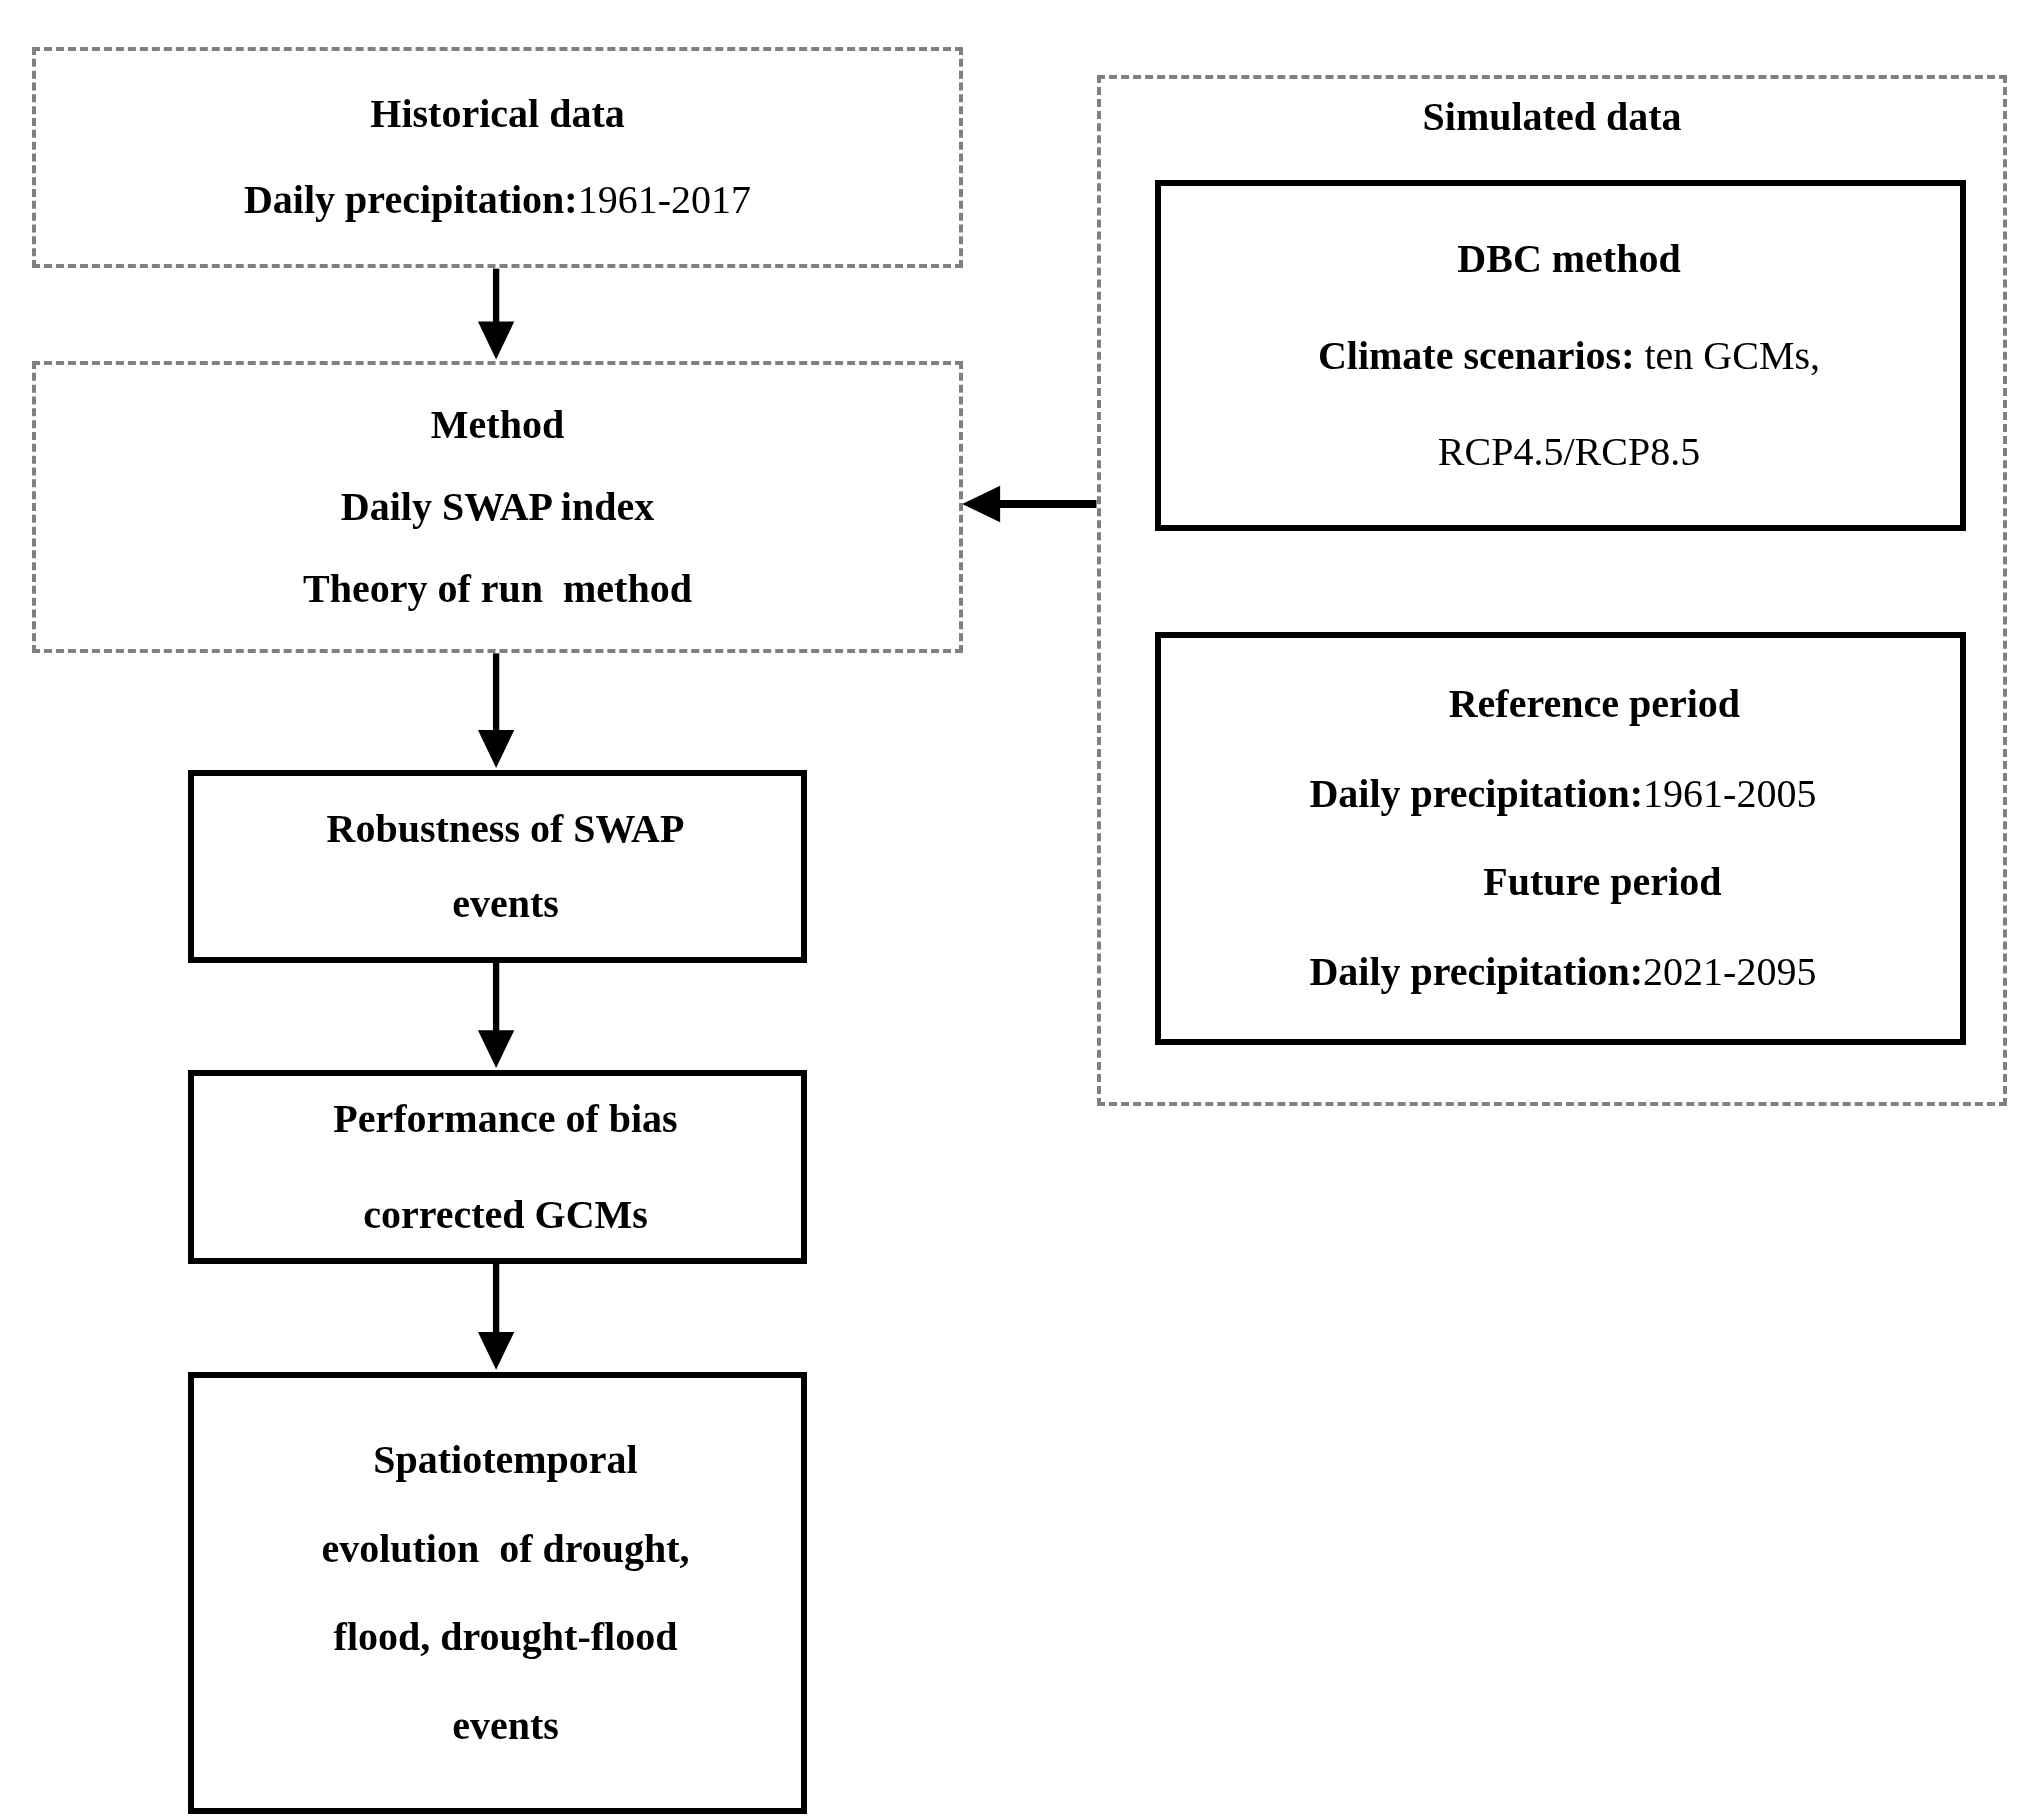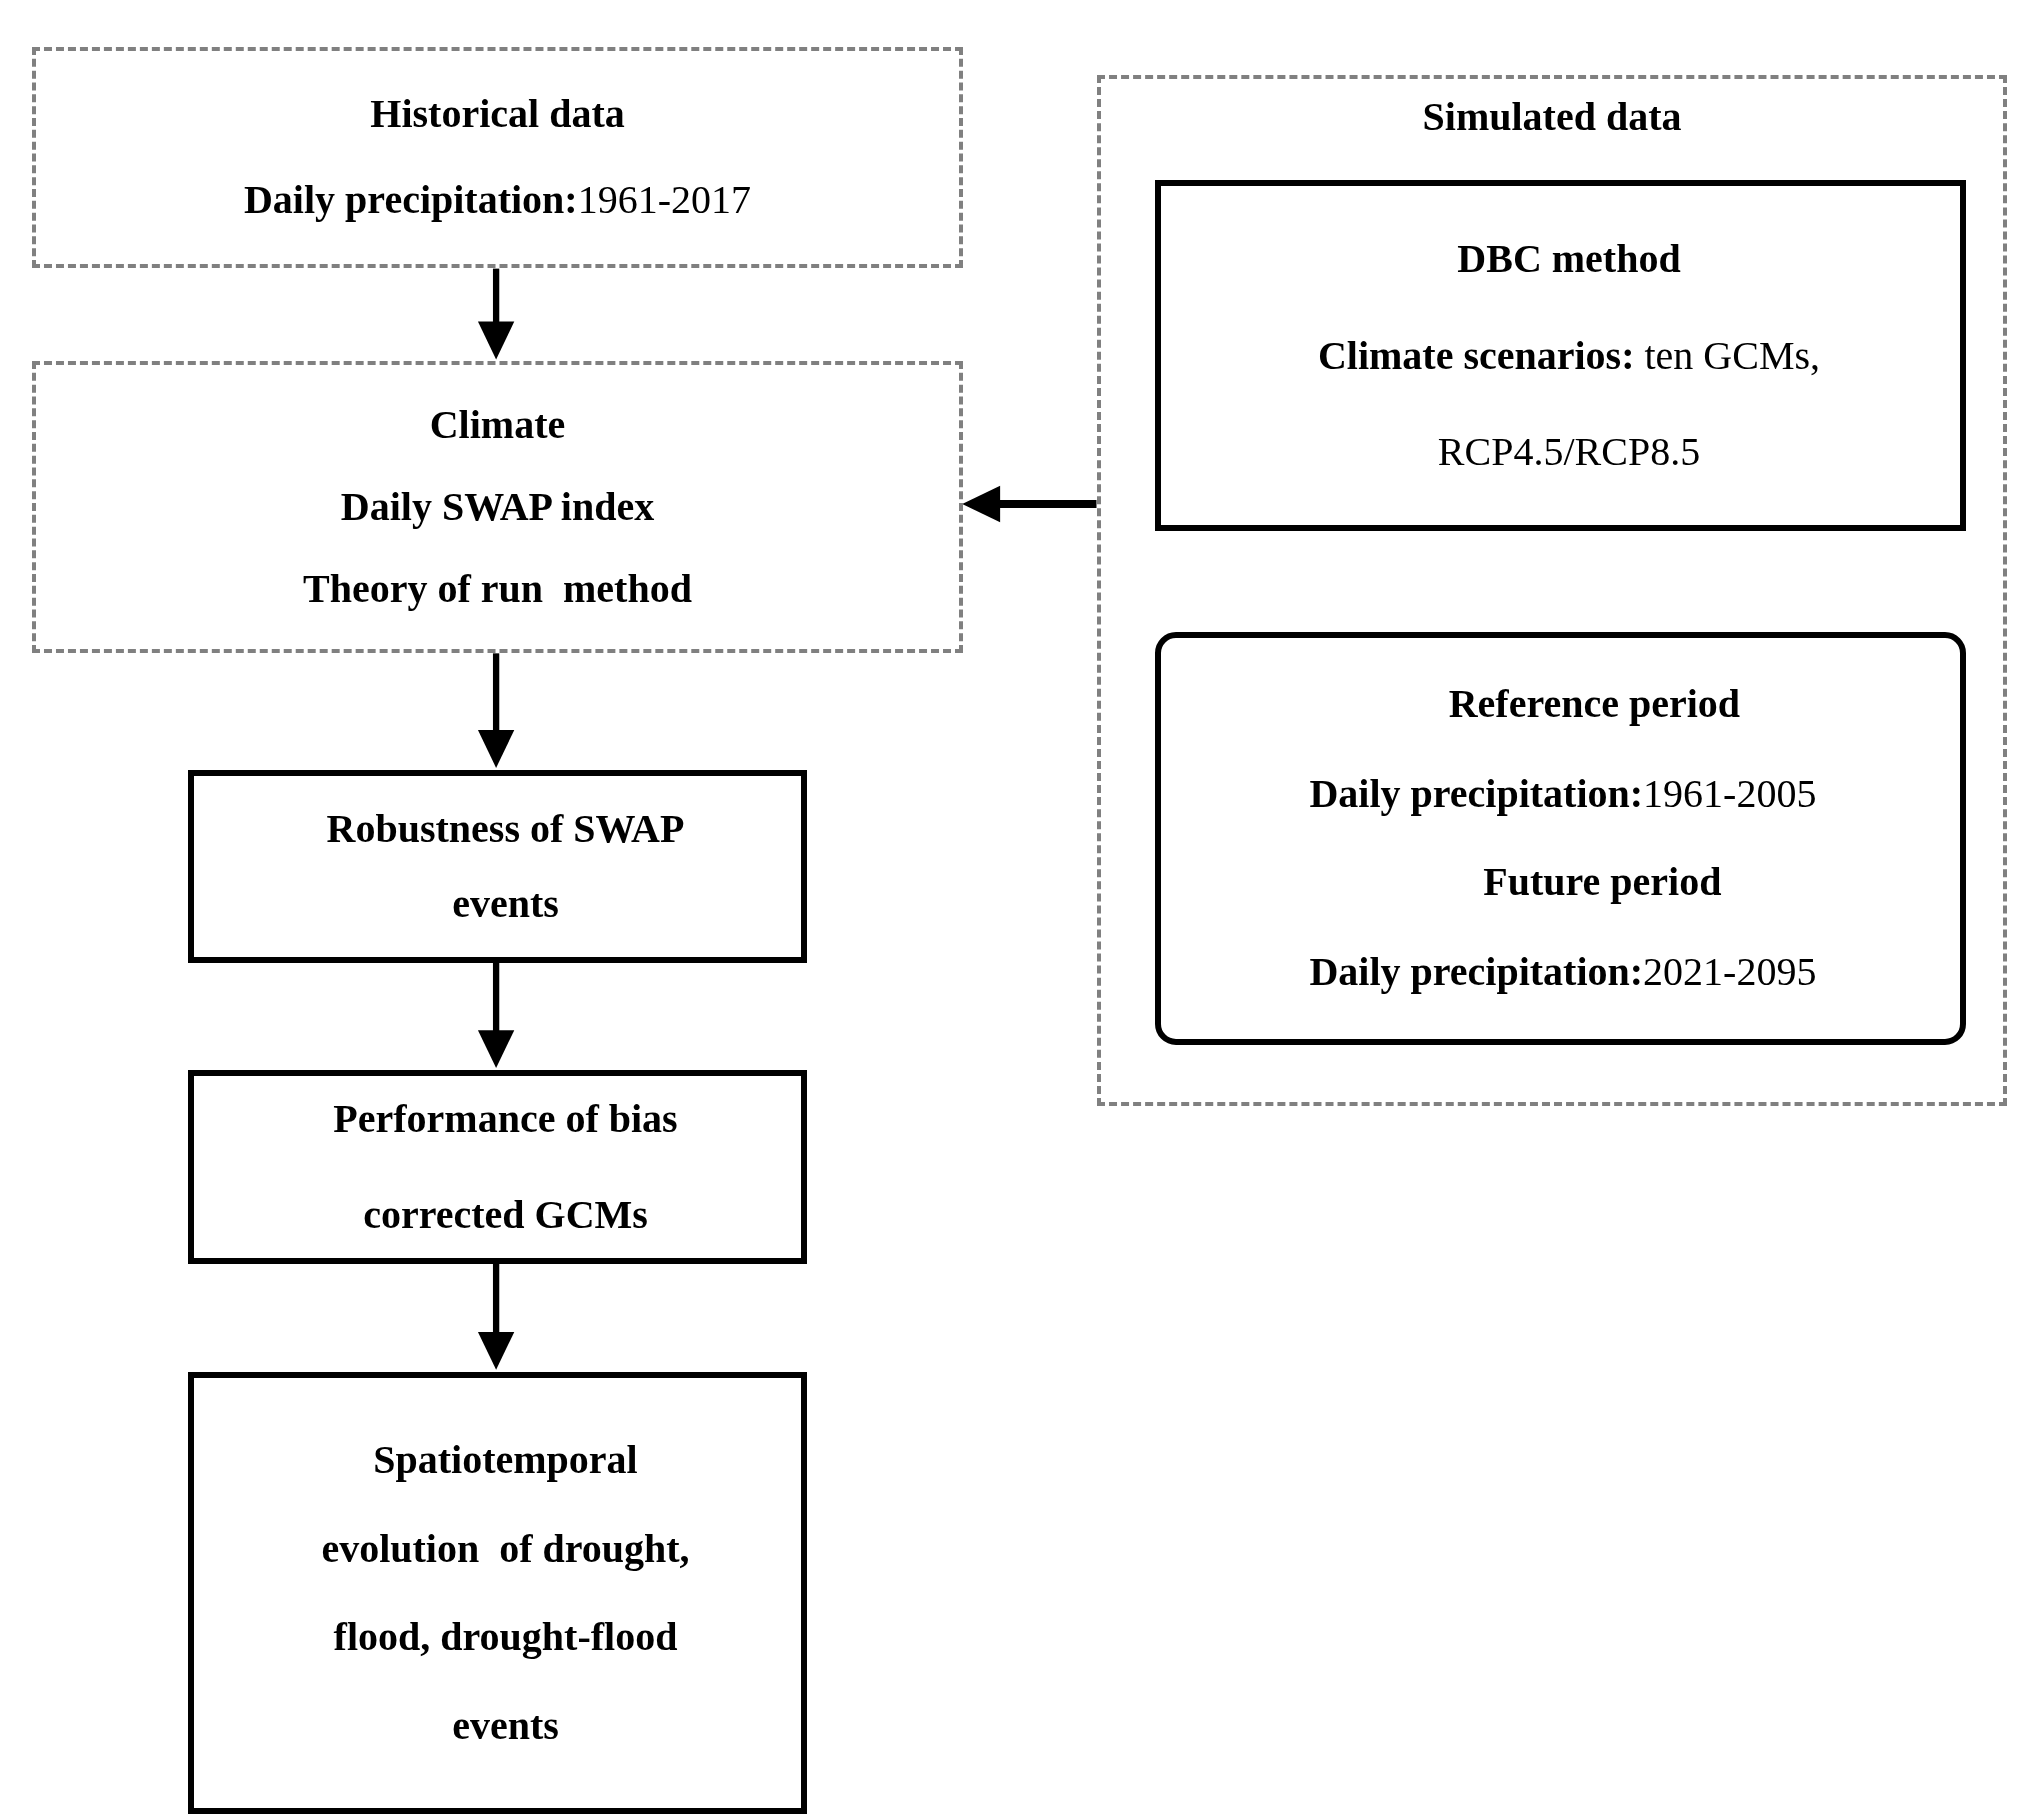--- a/index.html
+++ b/index.html
@@ -43,21 +43,21 @@
 
   
   #hist-box   { left: 32px;   top: 47px;   width: 931px; height: 221px; }
   #method-box { left: 32px;   top: 361px;  width: 931px; height: 292px; }
   #robust-box { left: 188px;  top: 770px;  width: 619px;  height: 193px; }
   #perf-box   { left: 188px;  top: 1070px; width: 619px;  height: 194px; gap: 31px; }
   #spatio-box { left: 188px;  top: 1372px; width: 619px;  height: 442px; padding-top: 16px; padding-bottom: 16px; }
   #sim-box    { left: 1097px; top: 75px;   width: 910px; height: 1031px; justify-content: flex-start; }
   #sim-title  { margin-top: 14.2px; text-align: center; line-height: 1.2; }
   #dbc-box    { left: 1155px; top: 180px;  width: 811px; height: 351px; }
-  #ref-box    { left: 1155px; top: 632px;  width: 811px; height: 413px; border-radius: 21px; }
+  #ref-box    { left: 1155px; top: 632px;  width: 811px; height: 413px; }
 
   .arrow-layer {
     position: absolute;
     left: 0; top: 0;
     width: 2035px;
     height: 1817px;
   }
 </style>
 </head>
 <body>
@@ -96,21 +96,21 @@
       <polygon points="1218,638 1266,615 1266,661" fill="#000"></polygon>
     </g>
   </svg>
 
   <div class="box dashed center" id="hist-box">
     <div class="box-line">Historical data</div>
     <div><span>Daily precipitation:</span><span class="value">1961-2017</span></div>
   </div>
 
   <div class="box dashed center" id="method-box">
-    <div class="box-line">Climate</div>
+    <div class="box-line">Method</div>
     <div class="box-line">Daily SWAP index</div>
     <div class="box-line">Theory of run  method</div>
   </div>
 
   <div class="box solid leftal pad40" id="robust-box">
     <div class="box-line">Robustness of SWAP</div>
     <div class="box-line">events</div>
   </div>
 
   <div class="box solid leftal pad40" id="perf-box">

